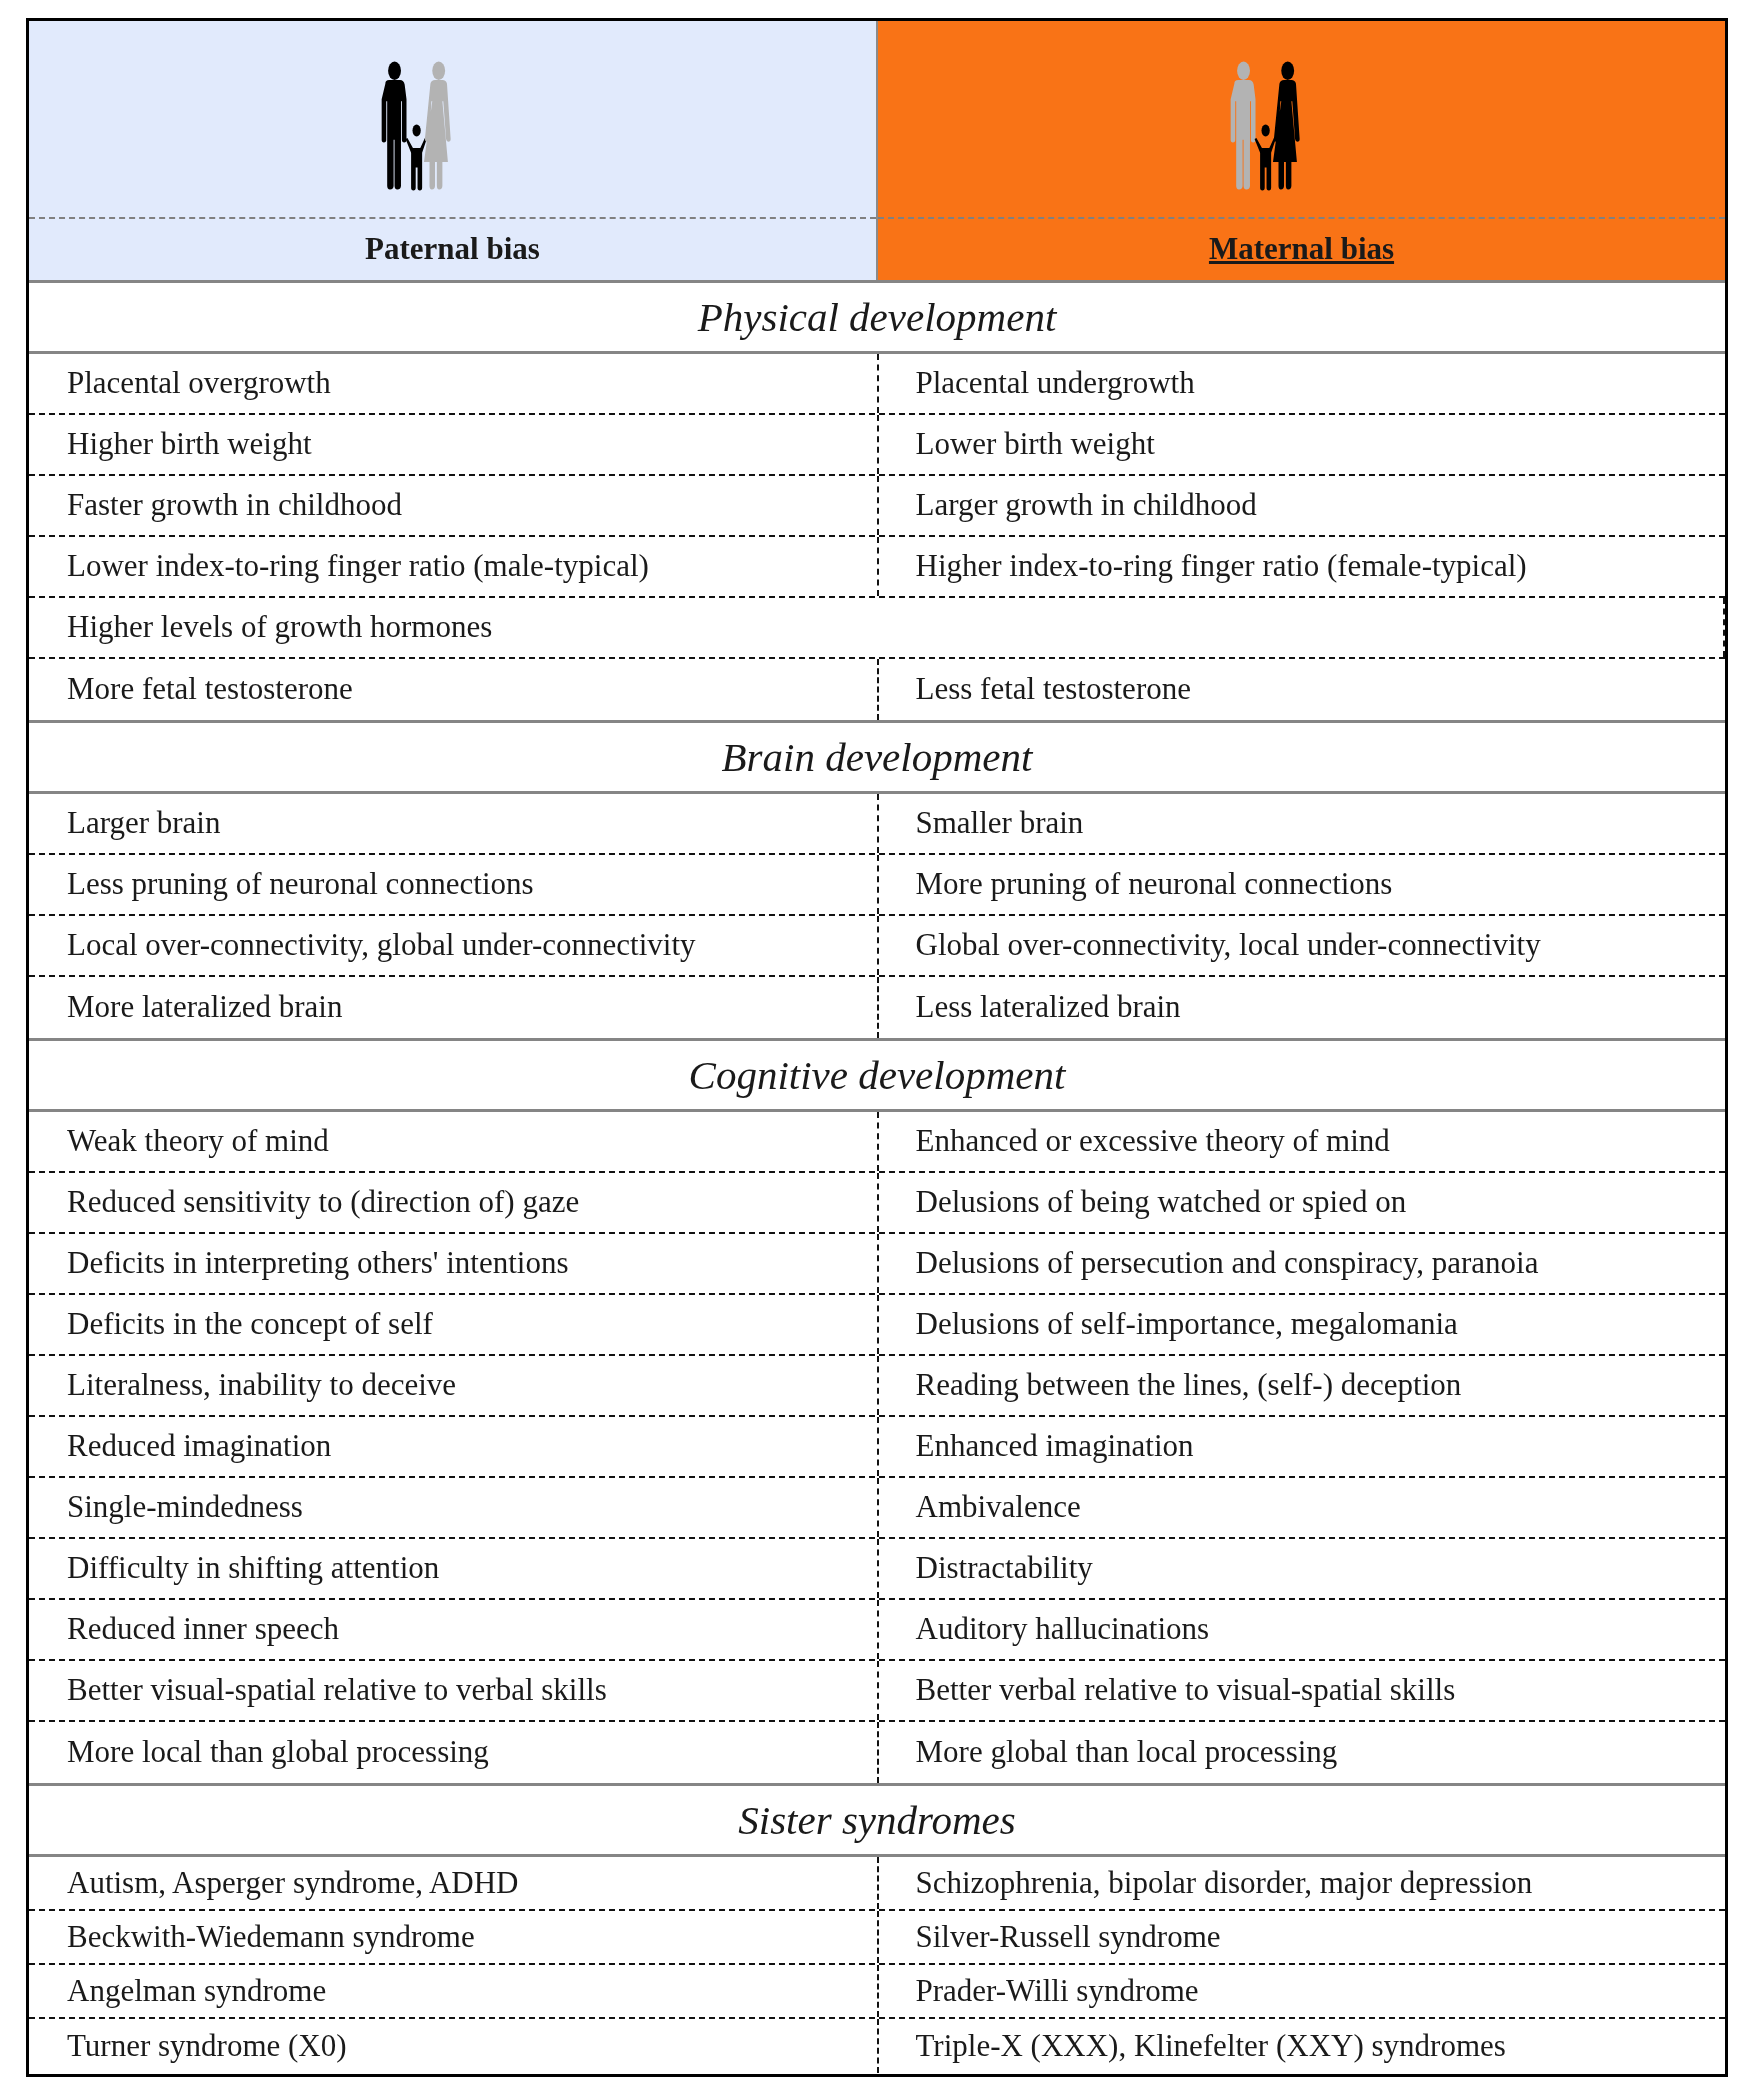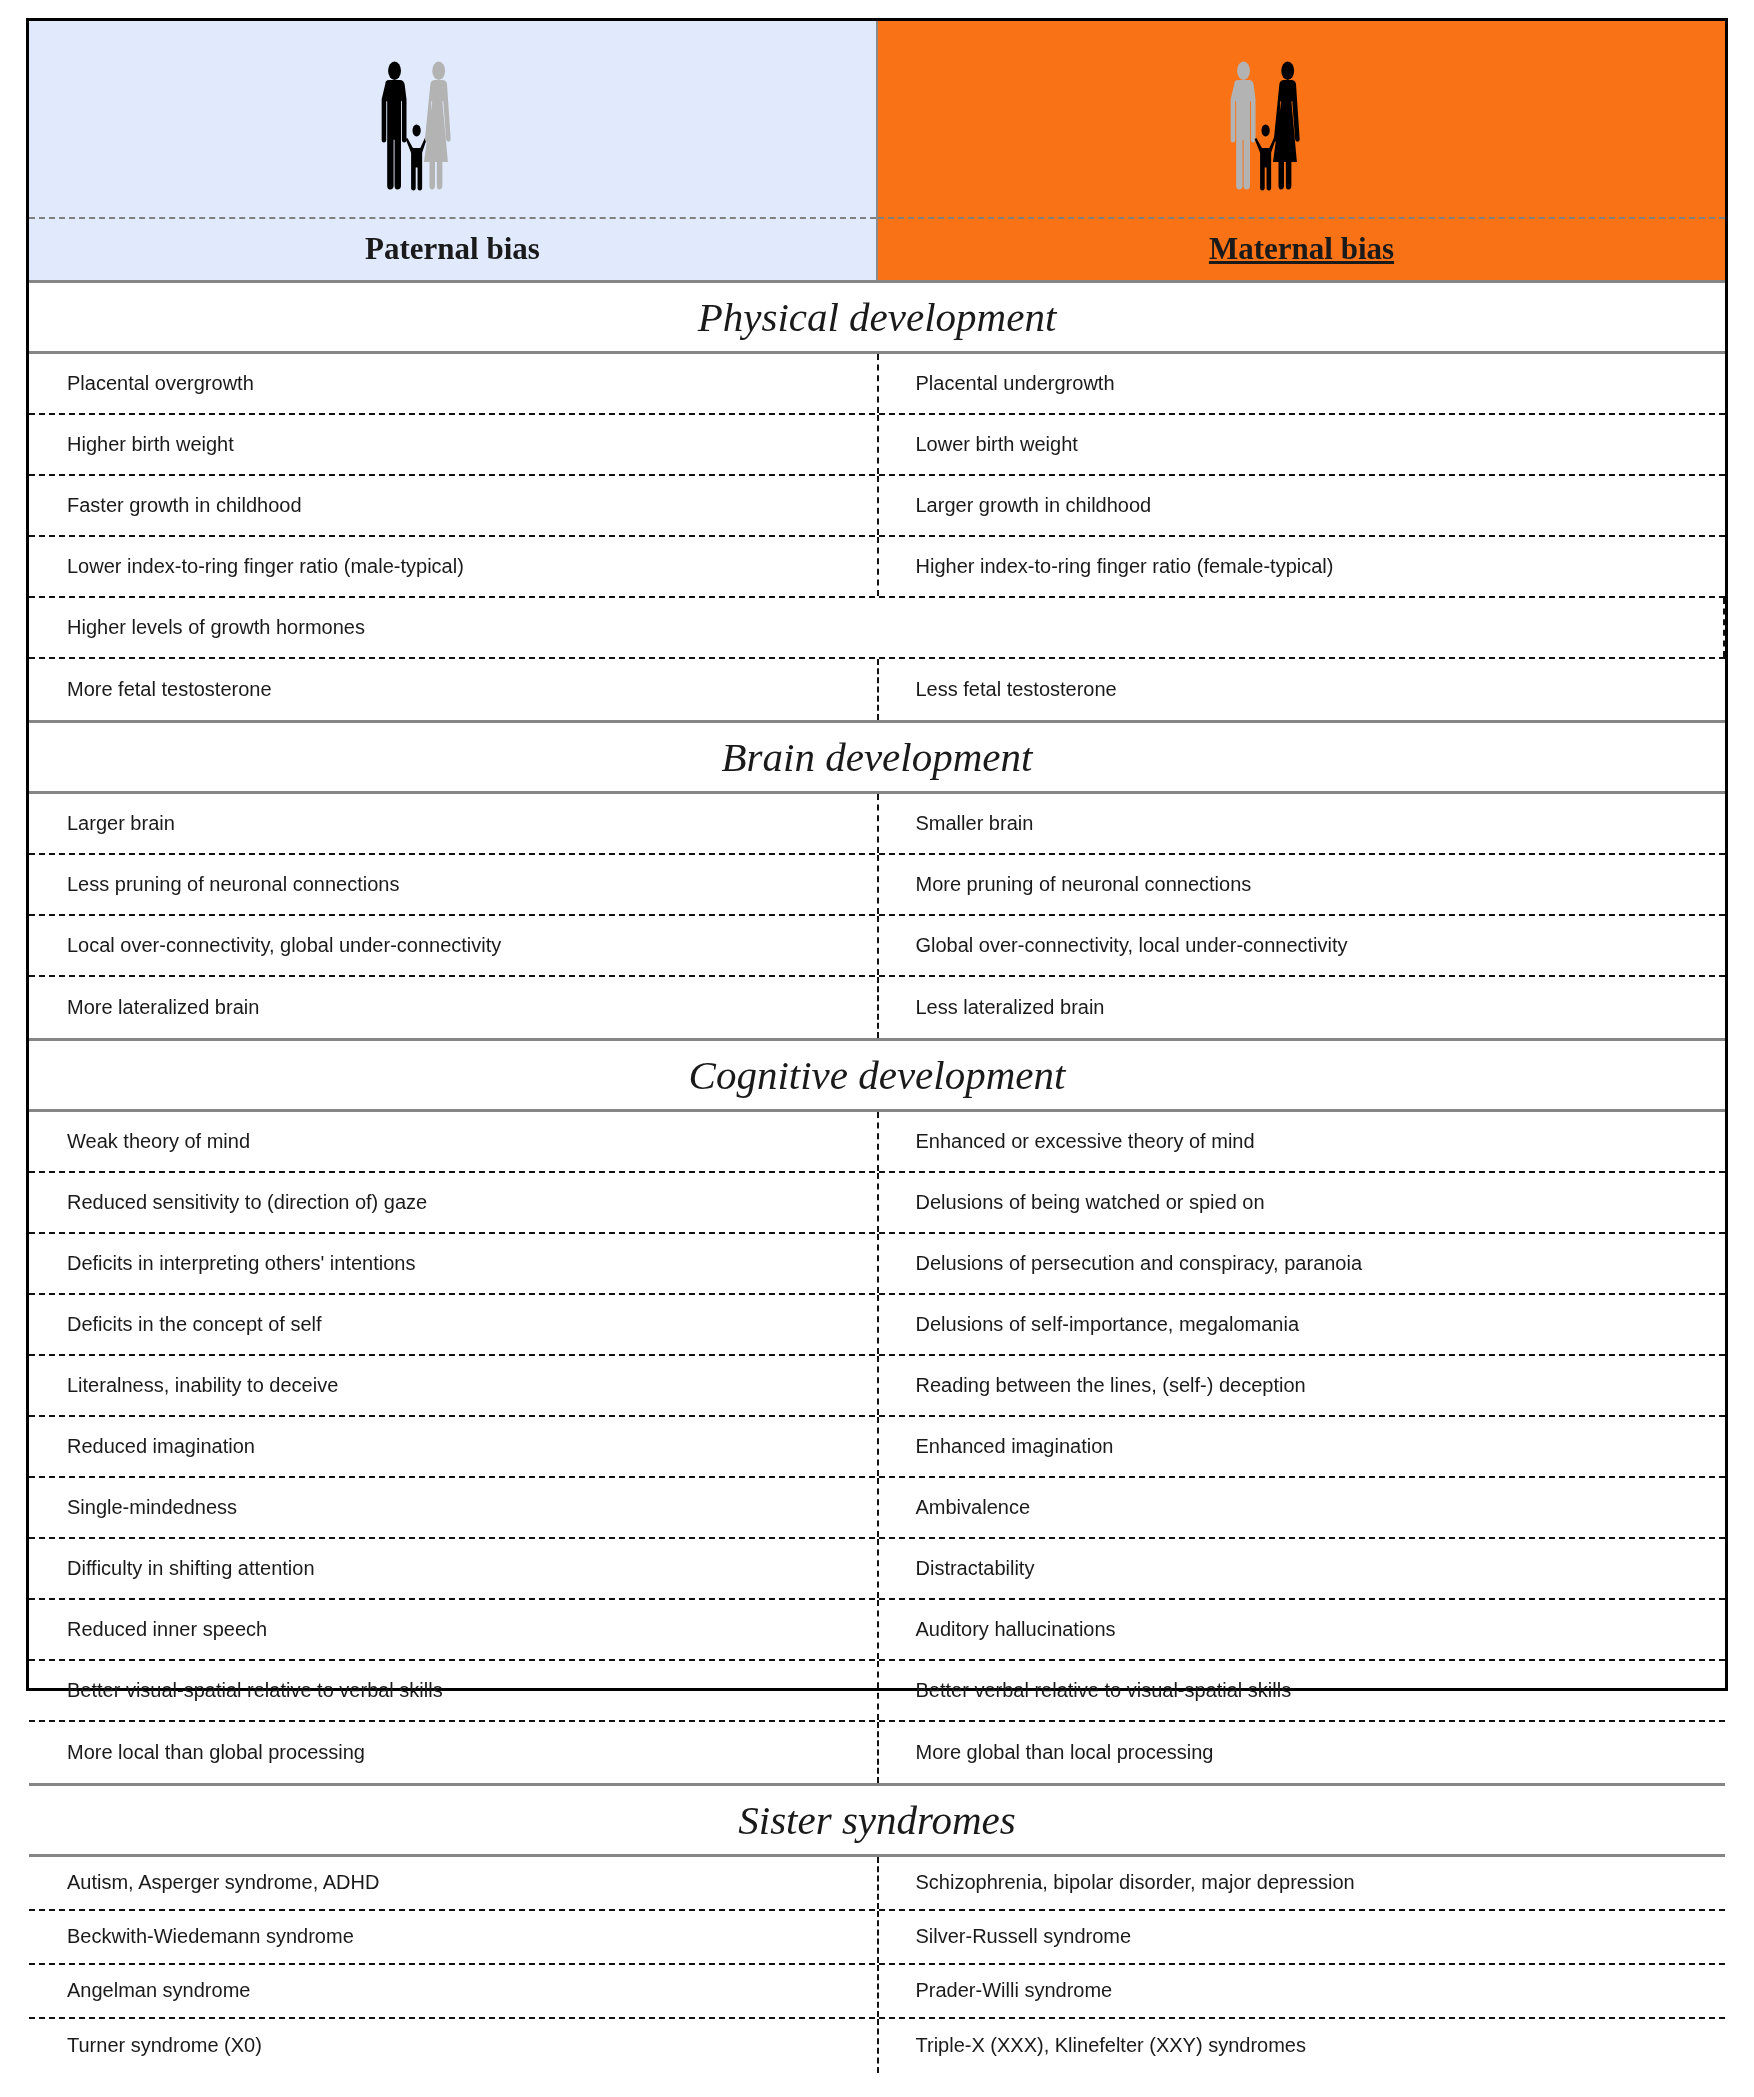--- a/index.html
+++ b/index.html
@@ -1,38 +1,38 @@
 <!DOCTYPE html>
 <html style="font-size:7.4px"><head>
 <meta charset="utf-8">
 <style>
   html, body { margin: 0; padding: 0; background: #ffffff; }
   body { width: 1755px; height: 2097px; position: relative; overflow: hidden;
          font-family: "DejaVu Serif", "Liberation Serif", serif; color: #1a1a1a; }
   .table {
-    position: absolute; left: 26px; top: 17.5px; width: 1702px; height: 1673px;
+    position: absolute; left: 26px; top: 17.5px; width: 1702px; height: 2059px;
     border: 3.7px solid #000; box-sizing: border-box; background: #fff;
     display: flex; flex-direction: column;
   }
   .head { display: flex; height: 259px; border-bottom: 3.2px solid #858585; flex: none; }
   .head-col { flex: 1; display: flex; flex-direction: column; }
   .head-col.pat { background: #e1eafc; border-right: 2.3px solid #8a8a8a; }
   .head-col.mat { background: #f97316; text-decoration: underline; }
   .icon-zone { height: 198px; display: flex; align-items: center; justify-content: center;
                border-bottom: 2.8px dashed #808080; box-sizing: border-box; padding-top: 14px; }
   .head-label { flex: 1; display: flex; align-items: center; justify-content: center;
                 font-family: "Liberation Serif", serif; font-weight: bold; font-size: 31px; }
   .section-title { height: 71px; flex: none; display: flex; align-items: center; justify-content: center;
                    font-family: "Liberation Serif", serif; font-style: italic; font-size: 41px;
                    border-bottom: 3.2px solid #858585; box-sizing: border-box; }
   .rows { flex: none; }
   .row { display: flex; box-sizing: border-box; border-bottom: 2.8px dashed #111; }
   .row:last-child { border-bottom: none; }
   .cell { flex: 1; display: flex; align-items: center; padding-left: 38px; box-sizing: border-box;
-          font-family: Liberation Sans, sans-serif; font-size: 20px; white-space: nowrap; }
+          font-family: Liberation Serif, serif; font-size: 31px; white-space: nowrap; }
   .cell.left { border-right: 2.8px dashed #111; }
   .cell.right { padding-left: 37px; }
   .group { border-bottom: 3.2px solid #858585; }
   .group.last { border-bottom: none; }
   .r132 .row { height: 61px; }
   .r118 .row { height: 54px; }
   svg { display: block; }
 </style>
 </head>
 <body>

